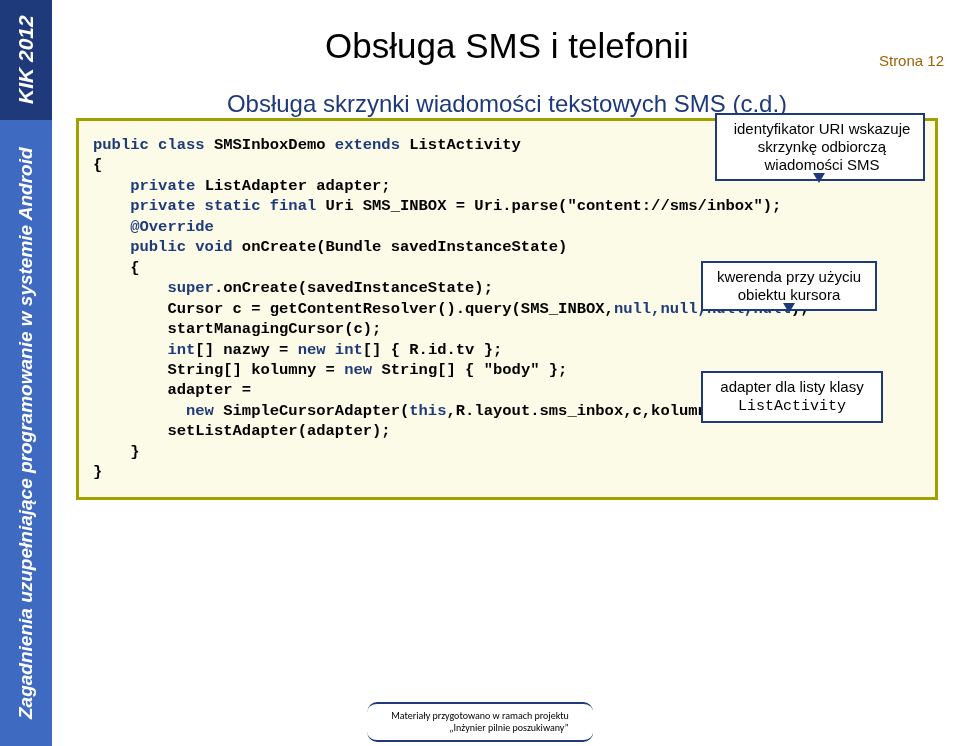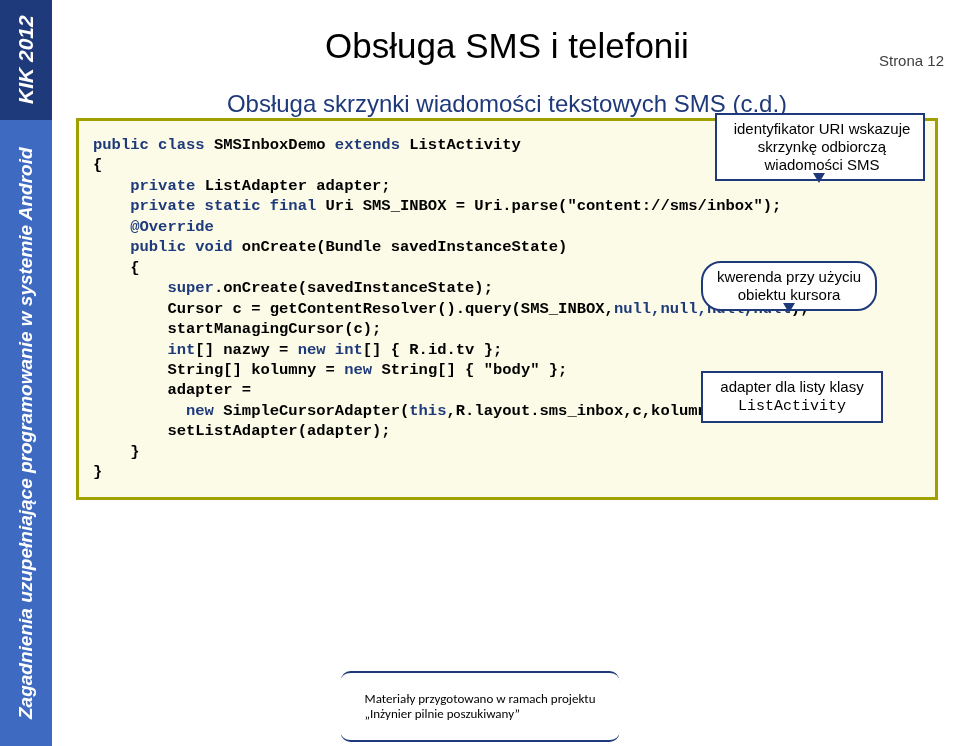--- a/index.html
+++ b/index.html
@@ -63,21 +63,21 @@
     font-size: 35px;
     font-weight: normal;
     color: #000;
     margin-top: 4px;
   }
   .page-num {
     position: absolute;
     right: 16px;
     top: 44px;
     font-size: 15px;
-    color: #404040;
+    color: #a16207;
   }
   .subtitle {
     text-align: center;
     font-size: 24px;
     color: #1F3A7A;
     margin-top: 24px;
   }
   .intro {
     font-size: 21px;
     color: #000;
@@ -117,25 +117,25 @@
     border-left: 6px solid transparent;
     border-right: 6px solid transparent;
     border-top: 10px solid #1F3A7A;
   }
   .footer-box {
     position: absolute;
     left: 50%;
     bottom: 4px;
     transform: translateX(-50%);
     border-radius: 10px;
-    padding: 18px 24px;
+    padding: 6px 24px;
     background: #fff;
-    font-size: 13px;
+    font-size: 10px;
     font-family: Calibri, Arial, sans-serif;
-    text-align: left;
+    text-align: right;
     color: #000;
     line-height: 1.2;
     border-top: 2px solid #1F3A7A;
     border-bottom: 2px solid #1F3A7A;
   }
   .mono { font-family: "Courier New", monospace; }
 </style>
 </head>
 <body>
 
@@ -173,21 +173,21 @@
     <div class="code-line">    }</div>
     <div class="code-line">}</div>
 
     <div class="callout" style="top:-8px; right:10px; width:210px;padding-left:12px;">
       <span>identyfikator URI wskazuje</span><br>
       <span>skrzynkę odbiorczą</span><br>
       <span>wiadomości SMS</span>
     </div>
     <div class="callout-arrow arrow-down" style="top:52px; right:110px;"></div>
 
-    <div class="callout" style="top:140px; right:58px; width:176px;border-radius:20px;">
+    <div class="callout" style="top:140px; right:58px; width:176px;">
       <span>kwerenda przy użyciu</span><br>
       <span>obiektu kursora</span>
     </div>
     <div class="callout-arrow arrow-down" style="top:182px; right:140px;"></div>
 
     <div class="callout" style="top:250px; right:52px; width:182px;">
       <span>adapter dla listy klasy</span><br>
       <span class="mono">ListActivity</span>
     </div>
   </div>

